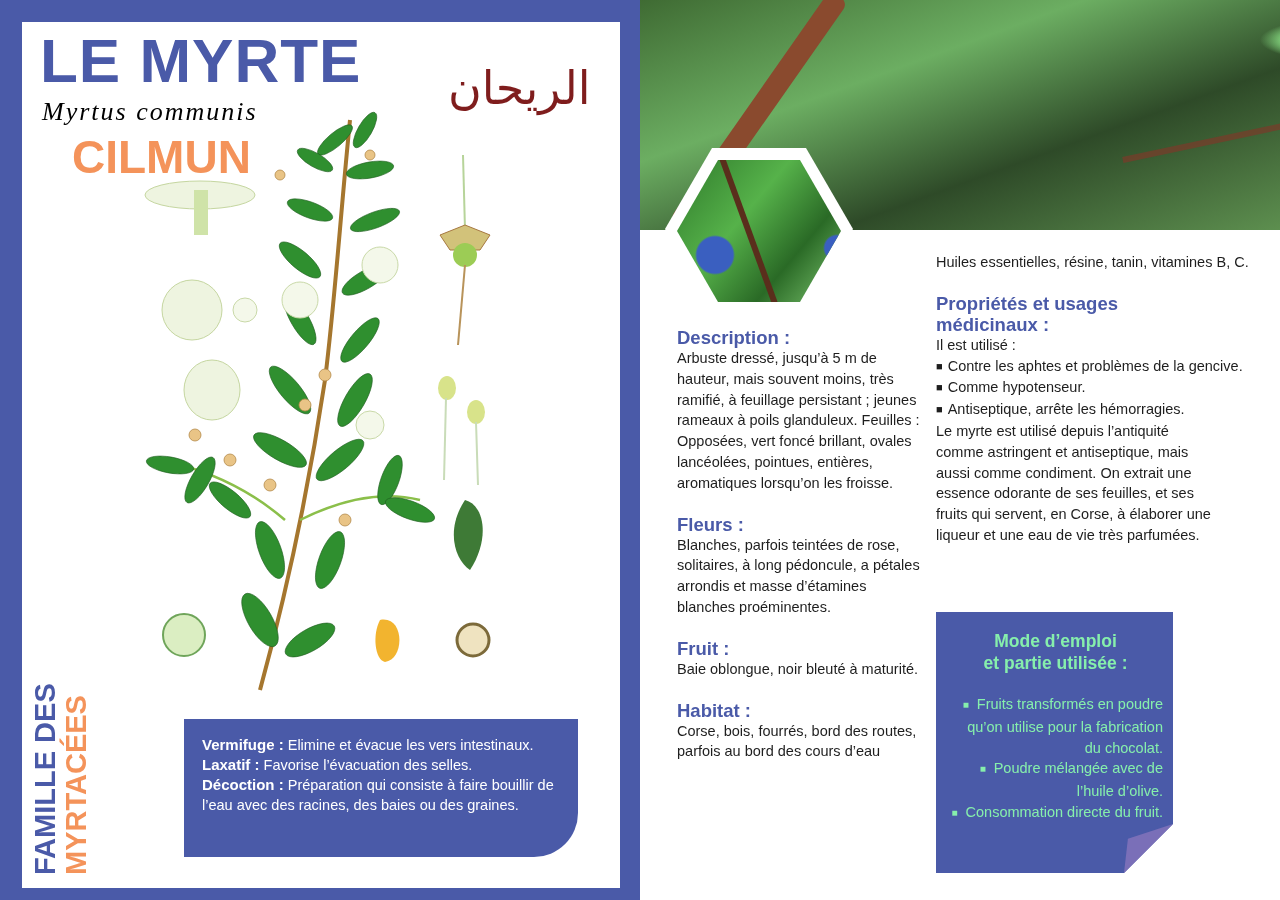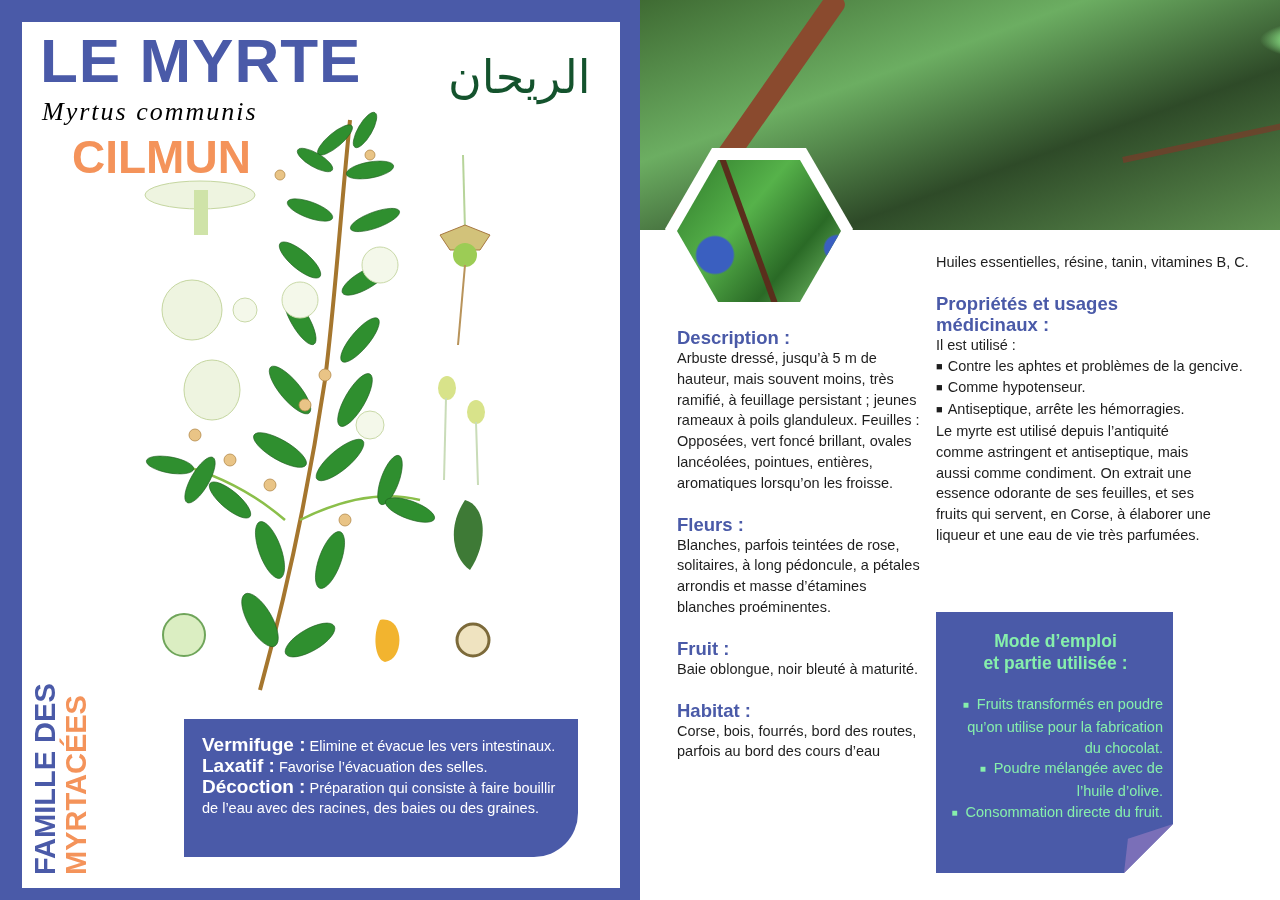--- a/index.html
+++ b/index.html
@@ -3,31 +3,31 @@
 <meta charset="utf-8">
 <style>
   html, body { margin:0; padding:0; }
   body { width:1280px; height:900px; position:relative; overflow:hidden; background:#ffffff; font-family:"Liberation Sans", sans-serif; }
   .abs { position:absolute; }
 
   
   .left-frame { left:0; top:0; width:640px; height:900px; background:#4a5aa8; }
   .left-inner { left:22px; top:22px; width:598px; height:866px; background:#ffffff; }
   .title-main { left:40px; top:26px; font-size:62px; font-weight:bold; color:#4a5aa8; letter-spacing:1px; line-height:70px; white-space:nowrap; }
-  .title-arabic { left:448px; top:47px; font-size:46px; color:#14532d; font-family:"DejaVu Sans", sans-serif; line-height:60px; direction:rtl; white-space:nowrap; }
+  .title-arabic { left:448px; top:58px; font-size:46px; color:#7f1d1d; font-family:"DejaVu Sans", sans-serif; line-height:60px; direction:rtl; white-space:nowrap; }
   .title-latin { left:42px; top:94px; font-size:26px; color:#000000; font-family:Liberation Serif, serif; font-style:italic; letter-spacing:2px; line-height:36px; white-space:nowrap; }
   .title-berber { left:40px; top:130px; font-size:46px; font-weight:bold; color:#f4935a; line-height:54px; white-space:nowrap;margin-left:32px; }
 
   .family-wrap { left:30px; top:650px; width:80px; height:225px; }
   .family-text { position:absolute; left:0; top:0; width:225px; height:80px; transform-origin:0 0; transform:translate(0,225px) rotate(-90deg); }
   .family-line1 { display:block; font-size:29px; font-weight:bold; color:#4a5aa8; line-height:31px; white-space:nowrap; }
   .family-line2 { display:block; font-size:29px; font-weight:bold; color:#f4935a; line-height:31px; white-space:nowrap; }
 
   .def-box { left:184px; top:719px; width:394px; height:138px; background:#4a5aa8; border-bottom-right-radius:44px; color:#ffffff; box-sizing:border-box; padding:16px 14px 0 18px; font-size:14.5px; line-height:20px; }
-  .def-box .term { font-weight:bold; font-size:19px; }
+  .def-box .term { font-weight:bold; font-size:15px; }
   .def-box p { margin:0; }
 
   
   .hero-photo { left:640px; top:0; width:640px; height:230px; overflow:hidden;
     background:
       radial-gradient(circle at 1010px 140px, #8f93d8 0 42px, transparent 44px),
       radial-gradient(circle at 920px 95px, #8a8fd6 0 33px, transparent 35px),
       radial-gradient(circle at 705px 95px, #7c80cf 0 28px, transparent 30px),
       radial-gradient(circle at 745px 115px, #8a8fd6 0 30px, transparent 32px),
       radial-gradient(circle at 690px 150px, #8f93d8 0 26px, transparent 28px),

